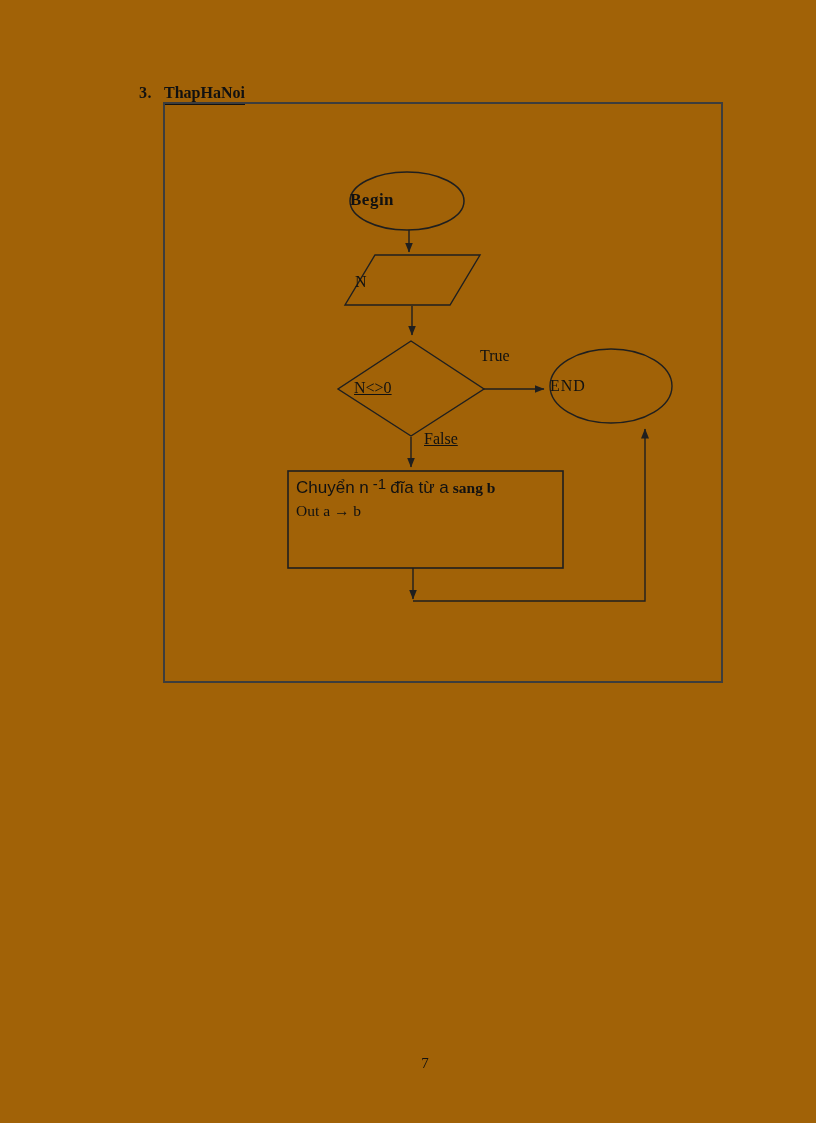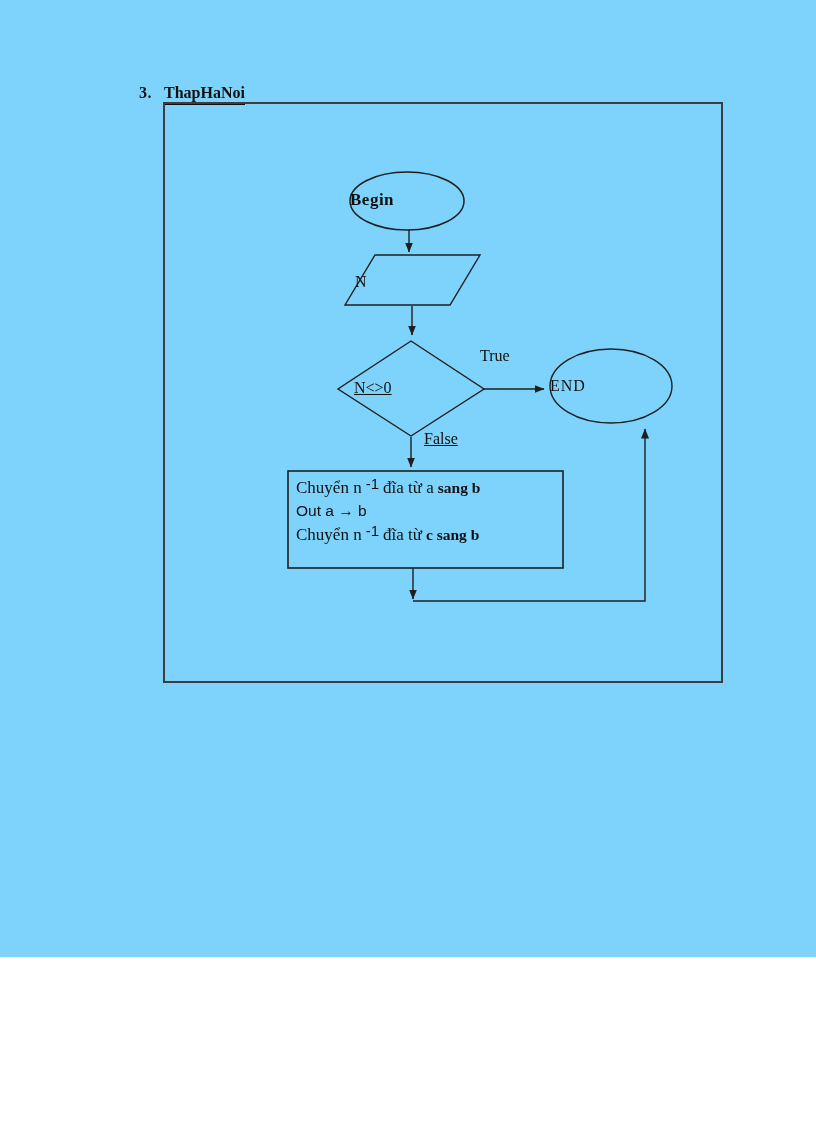--- a/index.html
+++ b/index.html
@@ -3,22 +3,22 @@
 <meta charset="utf-8">
 <style>
   html, body {
     margin: 0;
     padding: 0;
     background: #ffffff;
   }
   .page {
     position: relative;
     width: 816px;
-    height: 957px;
-    background: #7dd3fc;
+    height: 1123px;
+    background: #a16207;
     font-family: "Liberation Serif", "DejaVu Serif", serif;
     color: #111111;
     overflow: hidden;
   }
 
   
   .heading {
     position: absolute;
     left: 139px;
     top: 84px;
@@ -62,24 +62,24 @@
   
   .process-text {
     position: absolute;
     left: 296px;
     top: 475px;
     width: 262px;
     text-align: left;
   }
   .pline { white-space: nowrap; }
   .pline-1 { line-height: 26px; }
-  .pline-2 { line-height: 20px; font-size: 15.5px; font-family: Liberation Sans, sans-serif; }
+  .pline-2 { line-height: 20px; font-size: 15.5px; font-family: Liberation Serif, serif; }
   .pline-3 { line-height: 27px; }
   .seg-sans {
-    font-family: Liberation Serif, serif;
+    font-family: Liberation Sans, sans-serif;
     font-size: 17px;
     text-align: center;
   }
   .seg-sup {
     font-family: "Liberation Sans", "DejaVu Sans", sans-serif;
     font-size: 15px;
     position: relative;
     top: -4px;
   }
   .seg-serif {
@@ -147,23 +147,17 @@
   <div class="lbl lbl-end">END</div>
 
   <div class="process-text">
     <div class="pline pline-1">
       <span class="seg-sans">Chuyển n</span>
       <span class="seg-sup">-1</span>
       <span class="seg-sans">đĩa từ a</span>
       <span class="seg-serif">sang b</span>
     </div>
     <div class="pline pline-2">Out a → b</div>
-    <div class="pline pline-3">
-      <span class="seg-sans">Chuyển n</span>
-      <span class="seg-sup">-1</span>
-      <span class="seg-sans">đĩa từ</span>
-      <span class="seg-serif">c sang b</span>
-    </div>
   </div>
 
   <div class="page-number">7</div>
 
 </div>
 
 </body></html>

